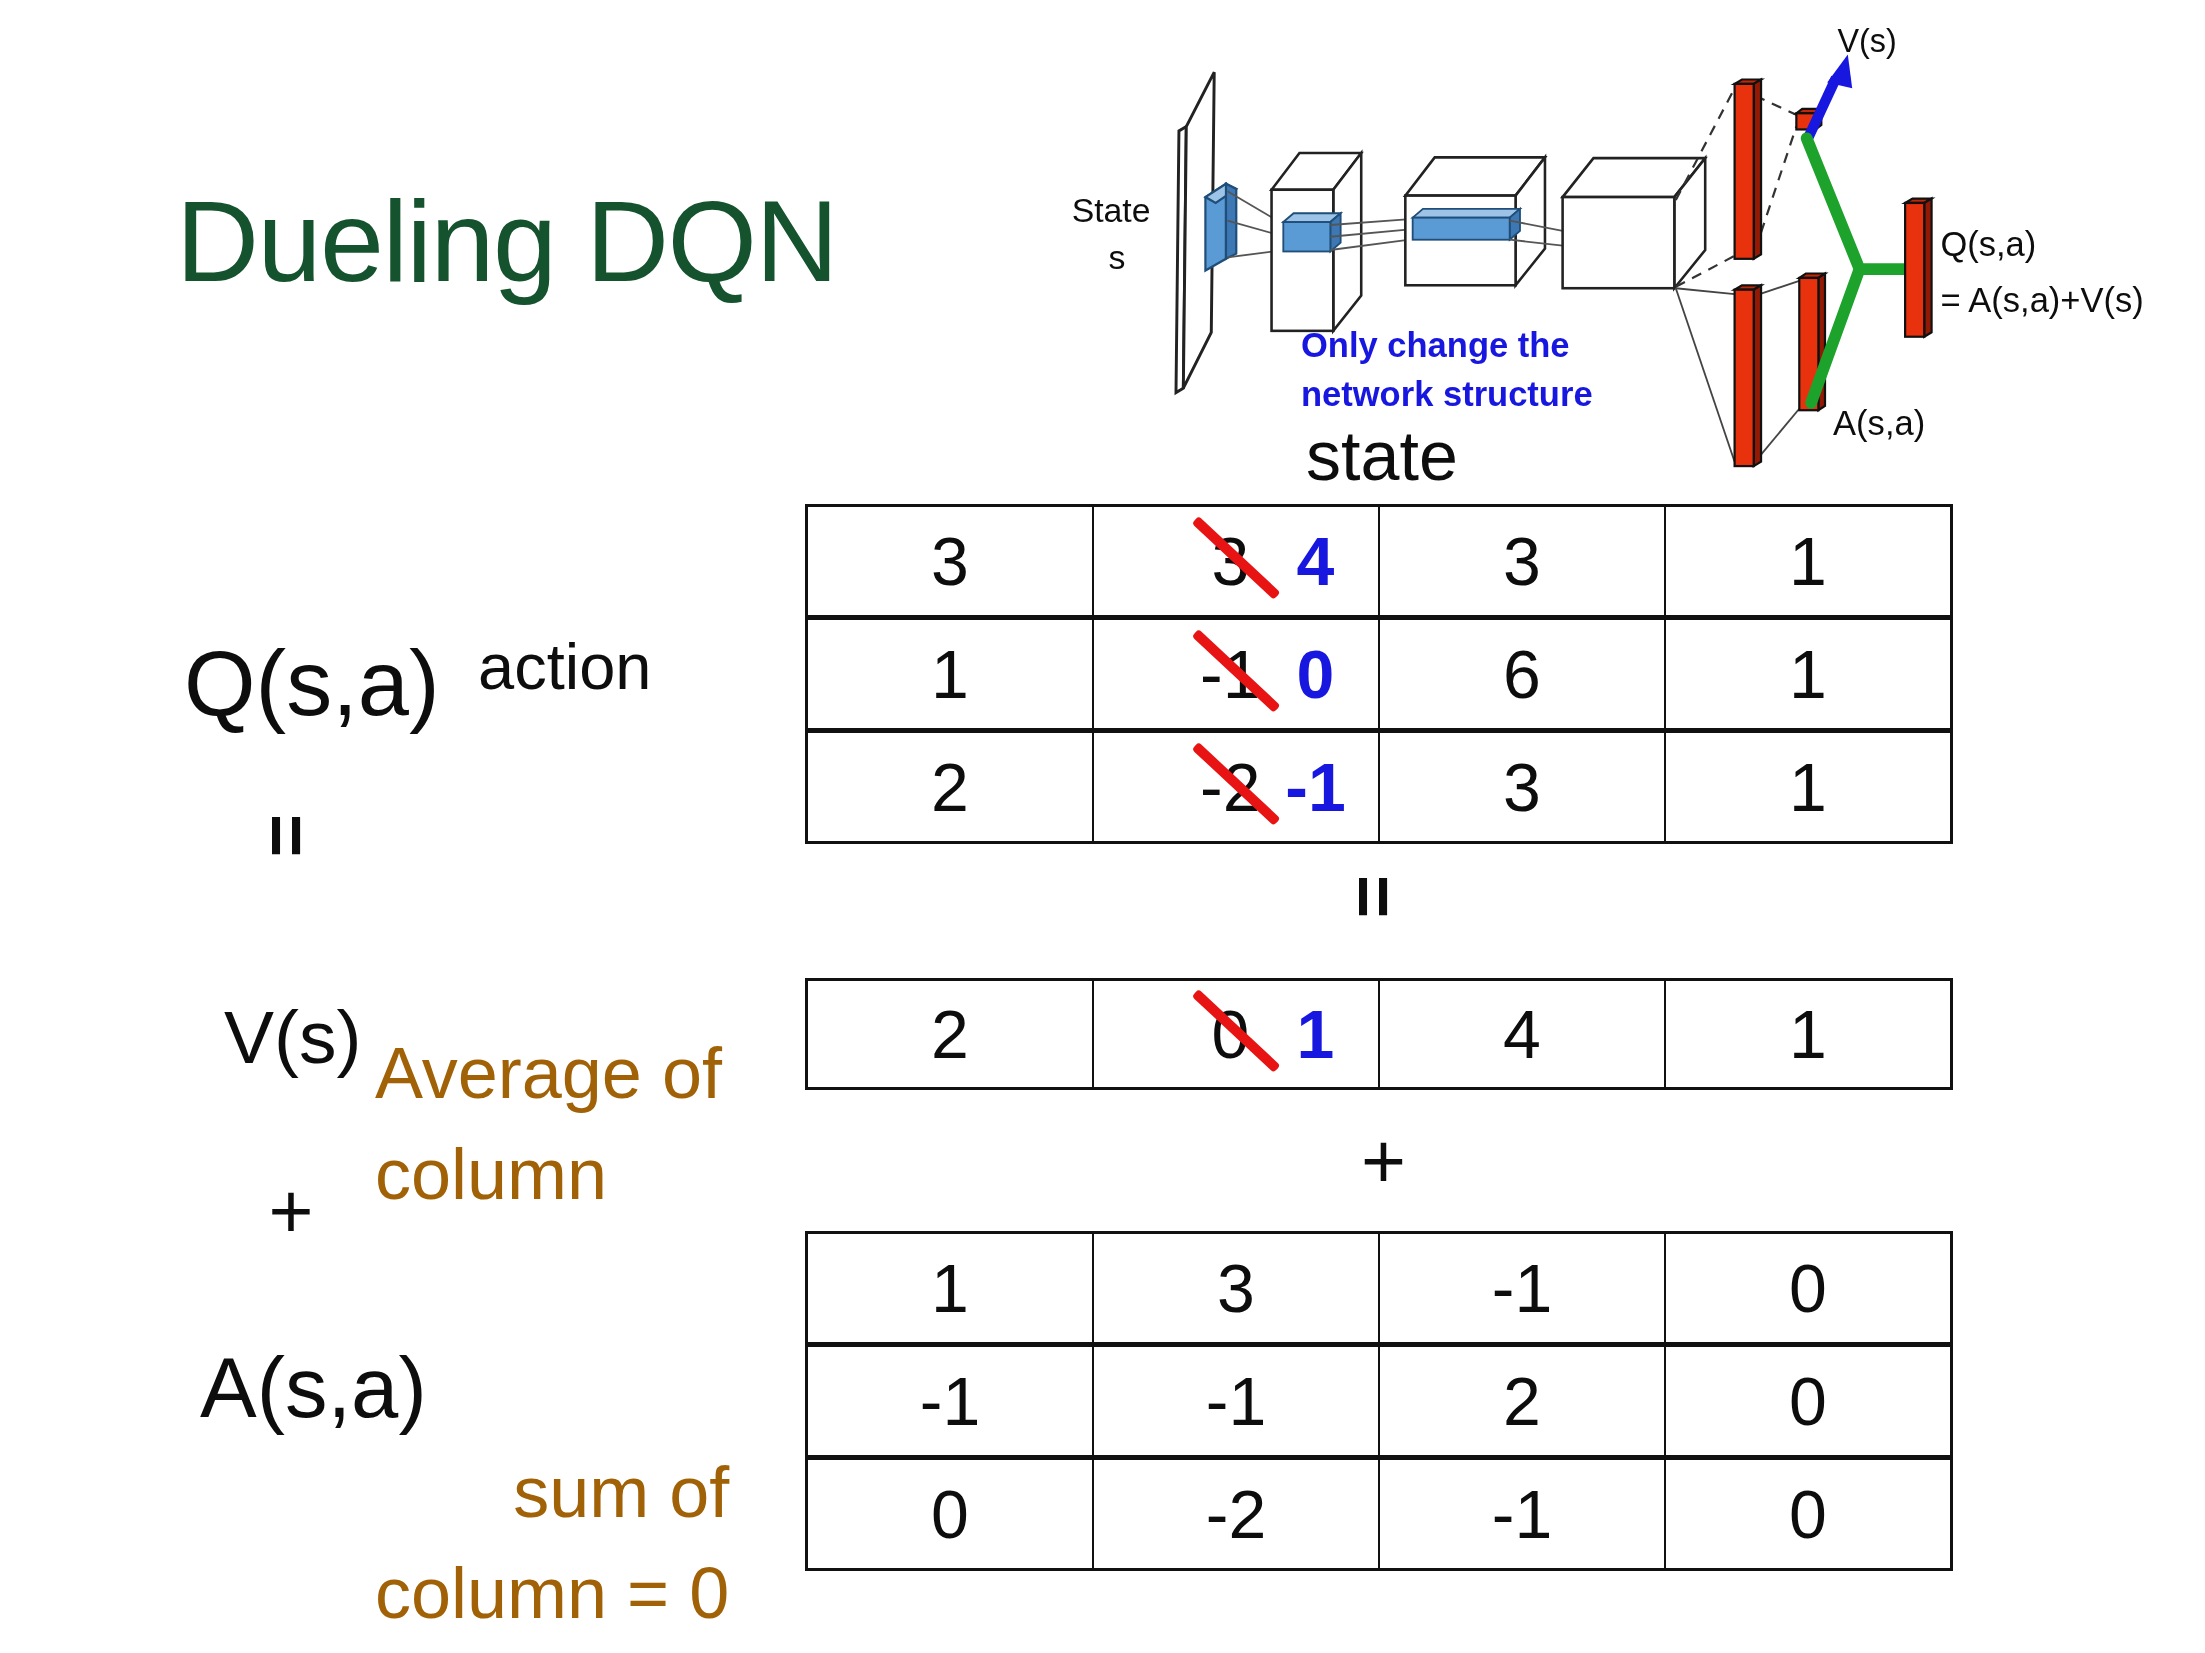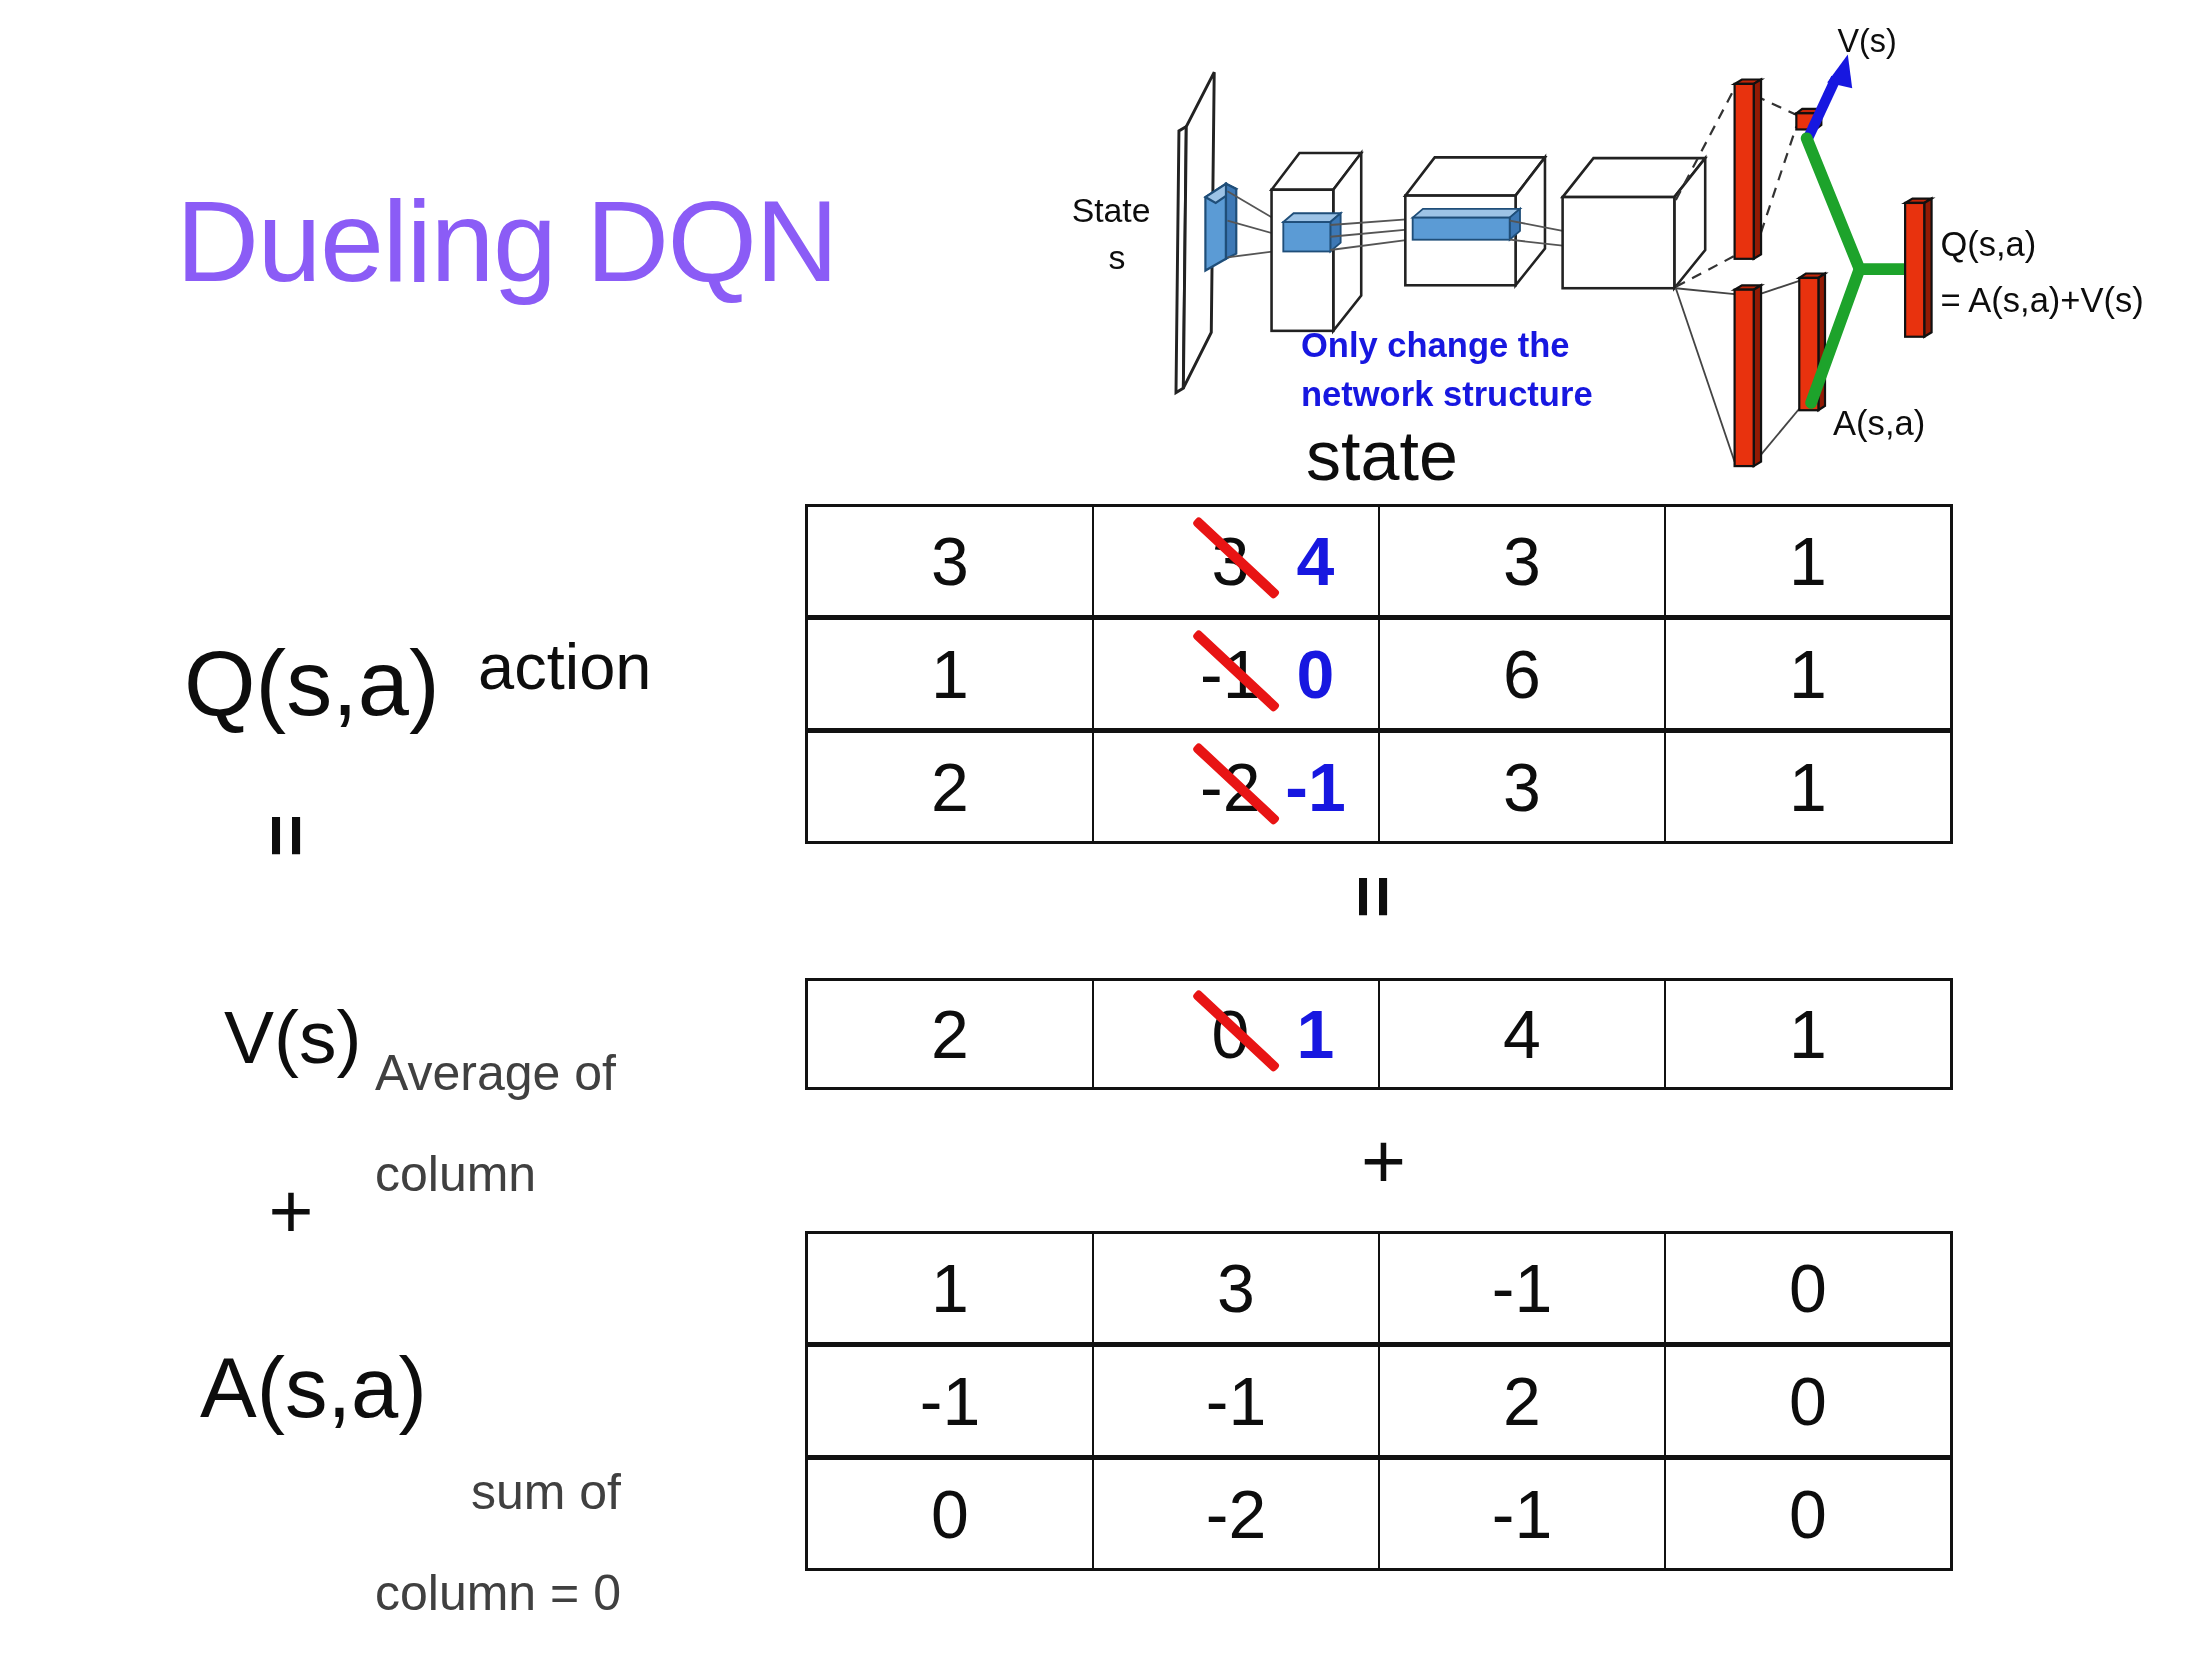--- a/index.html
+++ b/index.html
@@ -1,21 +1,21 @@
 <!DOCTYPE html>
 <html style="font-size:11.8px"><head>
 <meta charset="utf-8">
 <style>
   html,body{margin:0;padding:0;background:#888;}
   #slide{
     position:relative;width:2205px;height:1654px;background:#ffffff;overflow:hidden;
     font-family:"Liberation Sans",sans-serif;color:#0d0d0d;
   }
   .abs{position:absolute;}
-  #title{left:176px;top:175px;font-size:115px;font-weight:400;letter-spacing:-1.5px;color:#8b5cf6;}
+  #title{left:176px;top:175px;font-size:115px;font-weight:400;letter-spacing:-1.5px;color:#14532d;}
   
   .matrix{position:absolute;border:3.7px solid #111;background:#fff;}
   .mrow{display:flex;}
   .mrow:not(:last-child){border-bottom:5.1px solid #111;}
   .cell{width:284px;height:108px;position:relative;display:flex;align-items:center;justify-content:center;}
   .vrow .cell{height:106px;}
   .cell:not(:last-child){border-right:2.9px solid #111;}
   .num{font-size:68px;color:#0d0d0d;}
   .cell .old{position:absolute;left:48%;top:50%;transform:translate(-50%,-50%);}
   .cell .new{position:absolute;left:78%;top:50%;transform:translate(-50%,-50%);font-weight:bold;color:#1717e0;}
@@ -28,21 +28,21 @@
   #q-label{left:184px;top:631px;font-size:92px;}
   #v-label{left:224px;top:994px;font-size:75px;}
   #a-label{left:200px;top:1339px;font-size:85px;}
   .rotwrap{width:96px;height:96px;display:flex;align-items:center;justify-content:center;}
   #eq-left{left:239px;top:787px;}
   #eq-center{left:1326px;top:848px;}
   .rot90{display:inline-block;transform:rotate(90deg);font-size:74px;font-weight:bold;color:#0d0d0d;}
   .plus{font-size:77px;color:#0d0d0d;}
   #plus-left{left:243px;top:1167px;width:96px;text-align:center;}
   #plus-center{left:1332px;top:1117px;width:103px;text-align:center;}
-  .blue-note{color:#404040;font-size:50px;line-height:101px;}
+  .blue-note{color:#a16207;font-size:72px;line-height:101px;}
   #avg-note{left:375px;top:1023px;}
   #sum-note{left:375px;top:1442px;text-align:right;}
   svg text{font-family:"Liberation Sans",sans-serif;}
 </style>
 </head>
 <body>
 
 <div id="slide">
 
   <div id="title" class="abs lbl">Dueling DQN</div>

